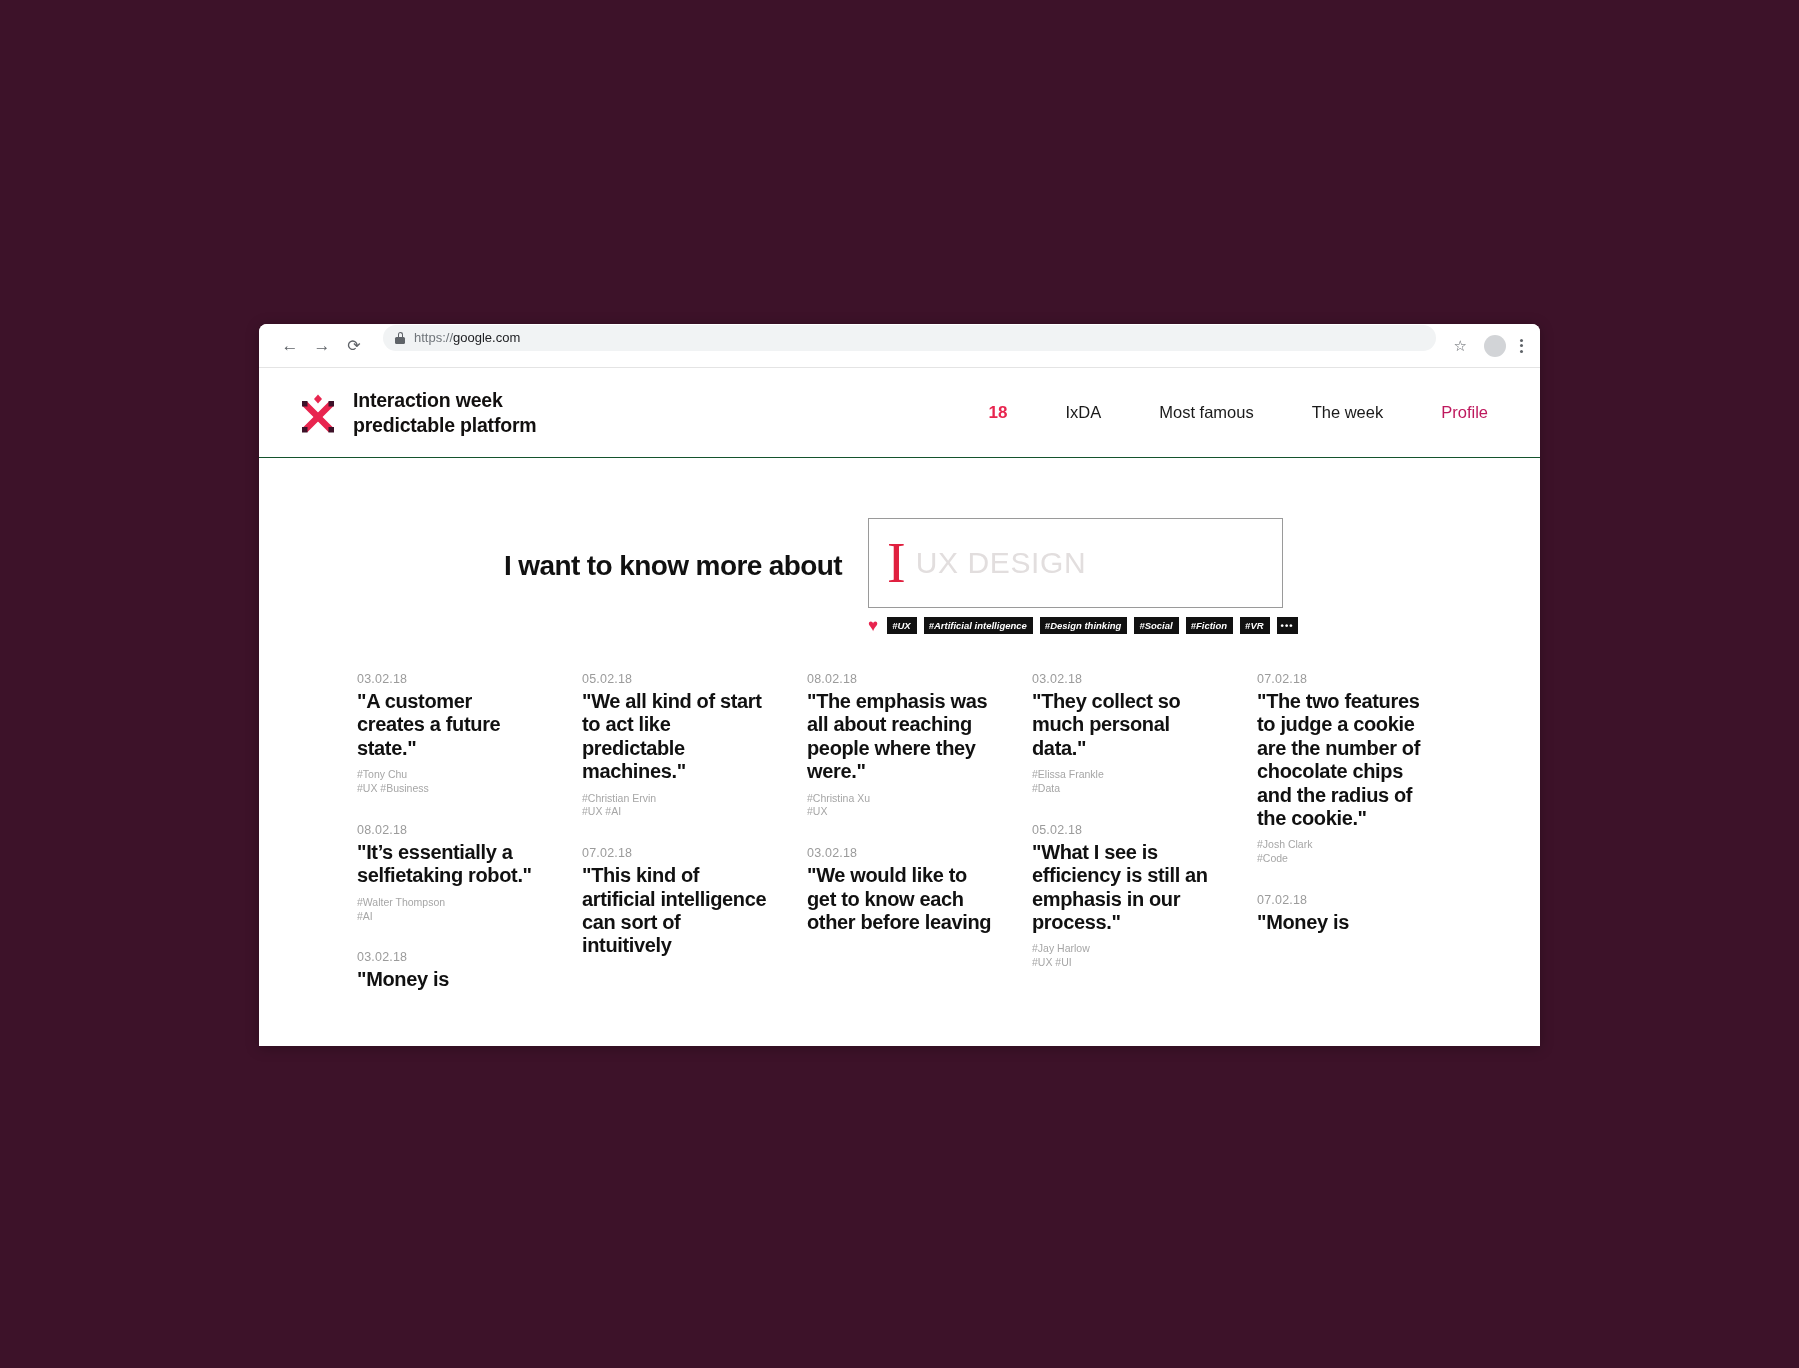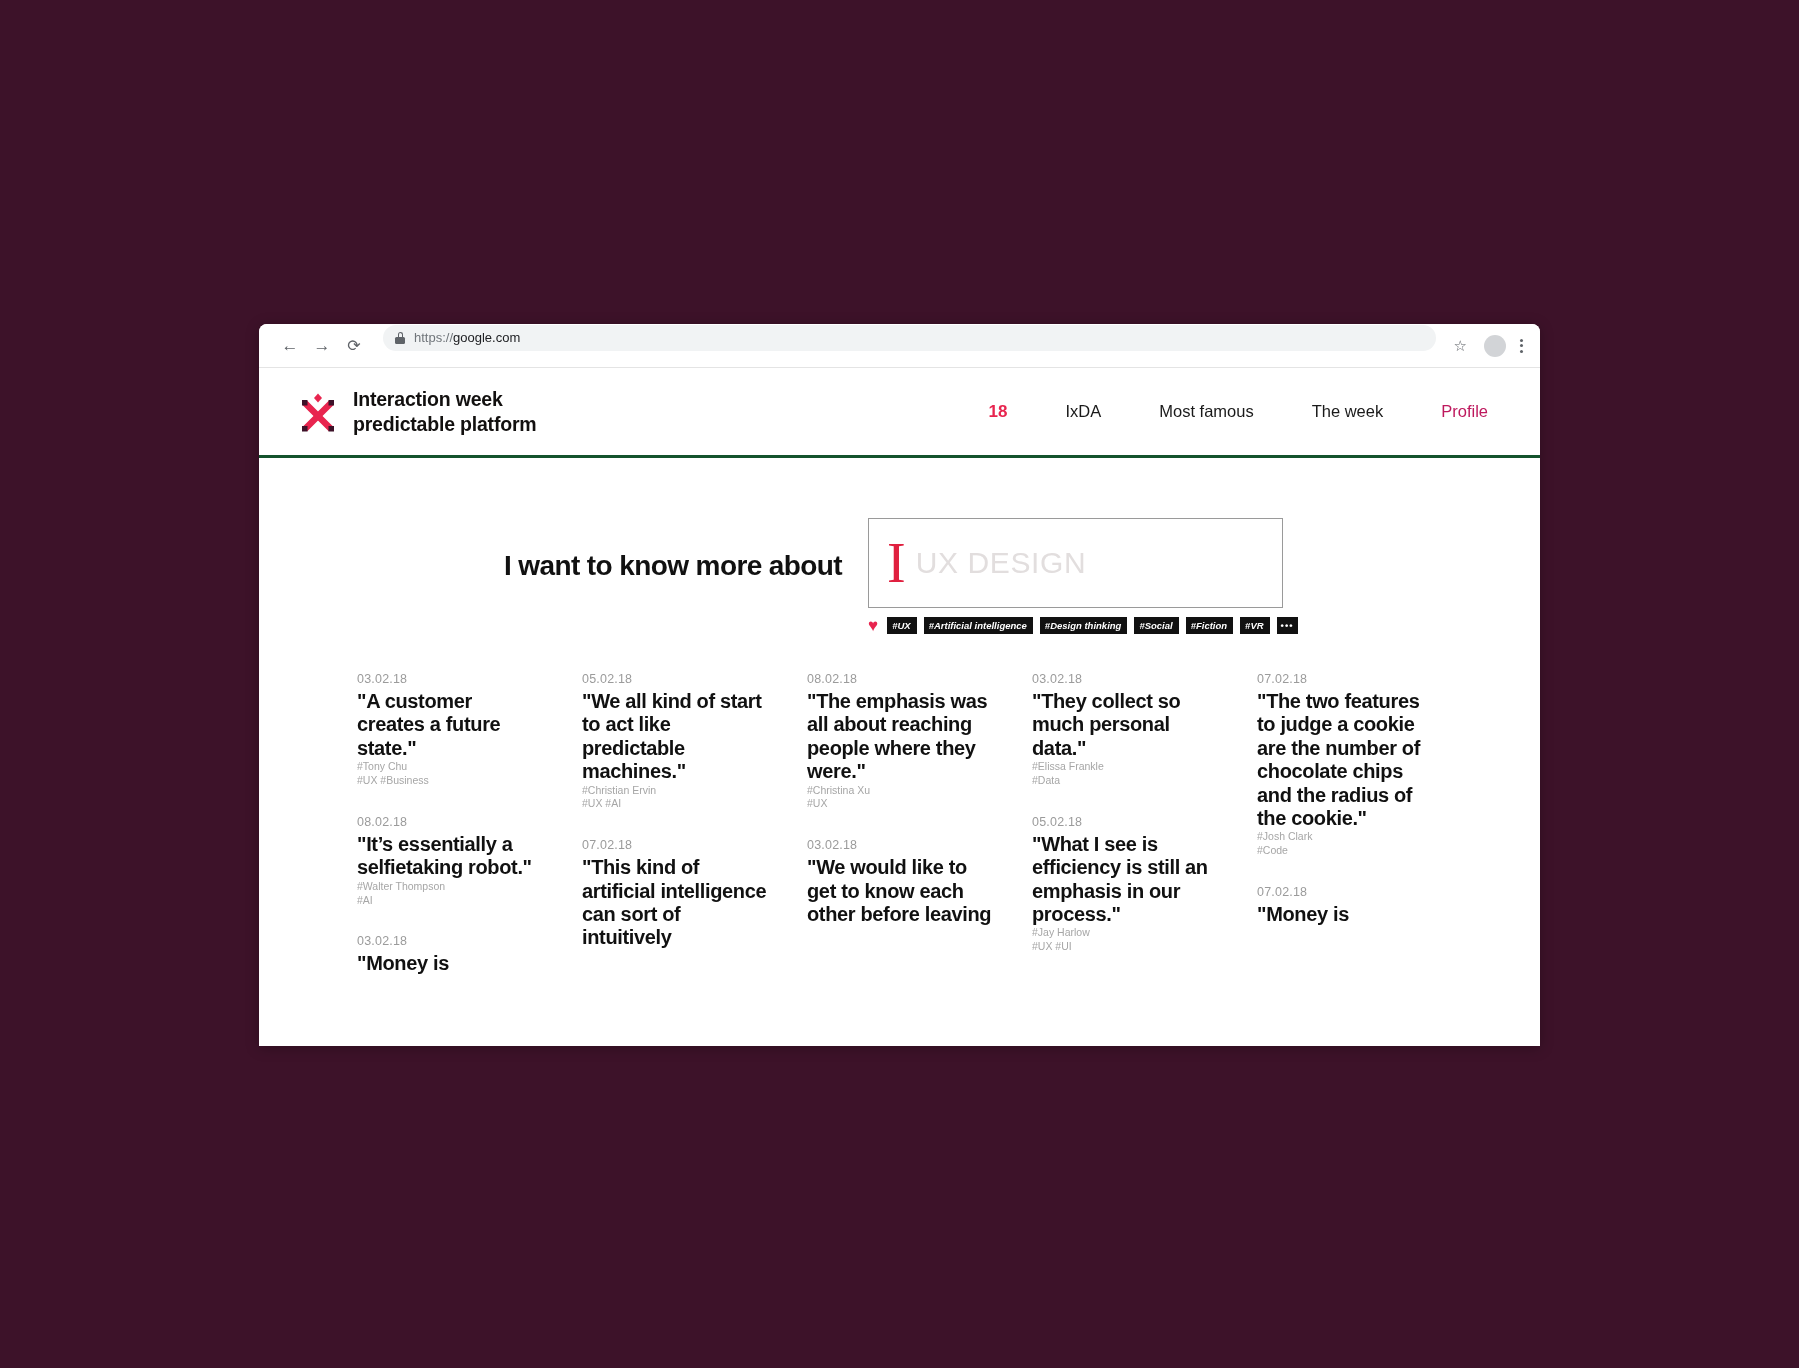--- a/index.html
+++ b/index.html
@@ -125,21 +125,21 @@
   }
   .kebab i { width: 3px; height: 3px; border-radius: 50%; background: #5f6368; display:block;}
 
   
   .page { background: #fff; height: calc(100% - 86px); overflow: hidden; position: relative; }
 
   .site-header {
     height: 90px;
     display: flex; align-items: center;
     padding: 0 52px 0 40px;
-    border-bottom: 3px solid #14532d;
+    border-bottom: 1px solid #14532d;
   }
   .brand { display: flex; align-items: center; gap: 16px; }
   .brand-logo { width: 38px; height: 40px; position: relative; flex: 0 0 38px;}
   .brand-text {
     font-size: 19.5px; font-weight: bold; color: #12100f;
     line-height: 1.28; letter-spacing: -0.2px;
   }
   .site-nav {
     margin-left: auto;
     display: flex; align-items: center;
@@ -209,21 +209,21 @@
   .qdate {
     font-size: 12.5px; color: #9b9b9b;
     letter-spacing: 0.2px; margin-bottom: 4px;
   }
   .qtext {
     font-size: 20px; font-weight: bold; color: #111;
     line-height: 1.17; letter-spacing: -0.35px;
   }
   .qmeta {
     font-size: 10.5px; color: #a6a6a6;
-    line-height: 1.32; 
+    line-height: 1.32; margin-top: 8px;
   }
 </style>
 </head>
 <body>
 
 <div class="browser-window">
 
 
   <div class="toolbar">
     <span class="nav-btn">←</span>

